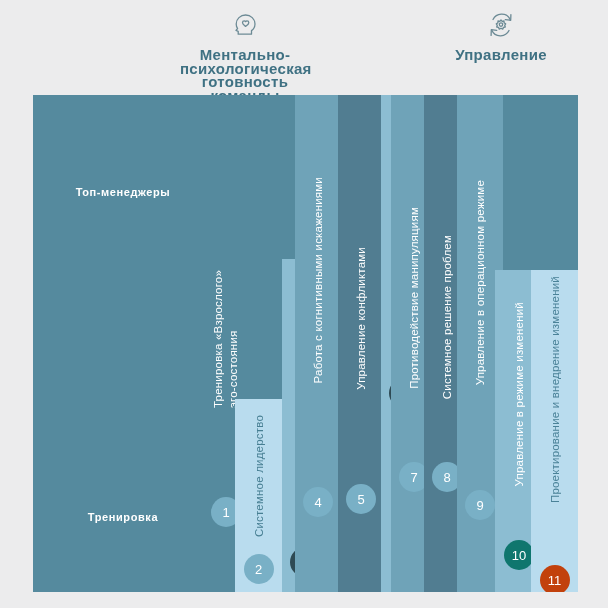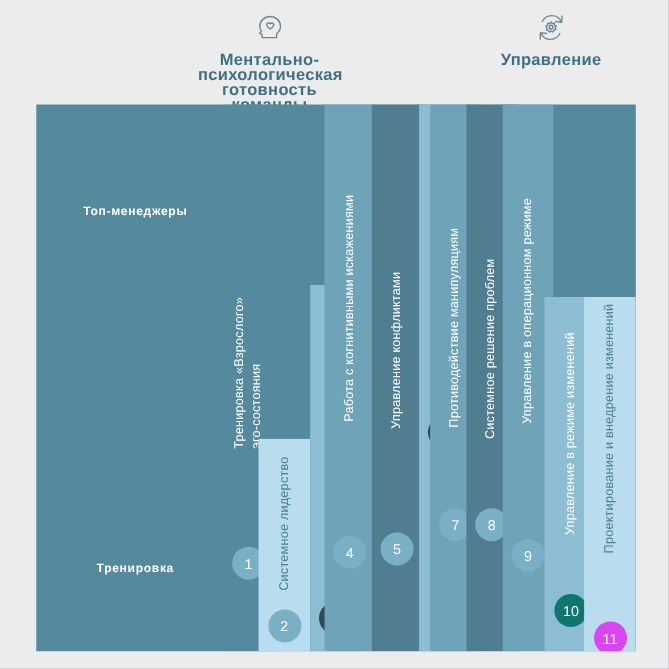--- a/index.html
+++ b/index.html
@@ -191,17 +191,17 @@
       <div class="bar" style="left: 424px; width: 46px; height: 497px; background: rgb(111, 163, 184);">
         <div class="bar-label" style="top: 85px; color: rgb(255, 255, 255);">Управление в операционном режиме</div>
         <div class="badge" style="top: 395px; background: rgb(121, 176, 198);">9</div>
       </div>
       <div class="bar" style="left: 462px; width: 48px; height: 322px; background: rgb(140, 189, 210);">
         <div class="bar-label" style="top: 32px; color: rgb(255, 255, 255);">Управление в режиме изменений</div>
         <div class="badge" style="top: 258px; background: #0f766e; margin-top: 12px;">10</div>
       </div>
       <div class="bar" style="left: 498px; width: 47px; height: 322px; background: rgb(185, 220, 238);">
         <div class="bar-label" style="top: 6px; color: rgb(74, 130, 152);">Проектирование и внедрение изменений</div>
-        <div class="badge" style="top: 295px; background: #d946ef;">11</div>
+        <div class="badge" style="top: 295px; background: #c2410c;">11</div>
       </div>
     </div>
 
 </div>
 
 </body></html>

